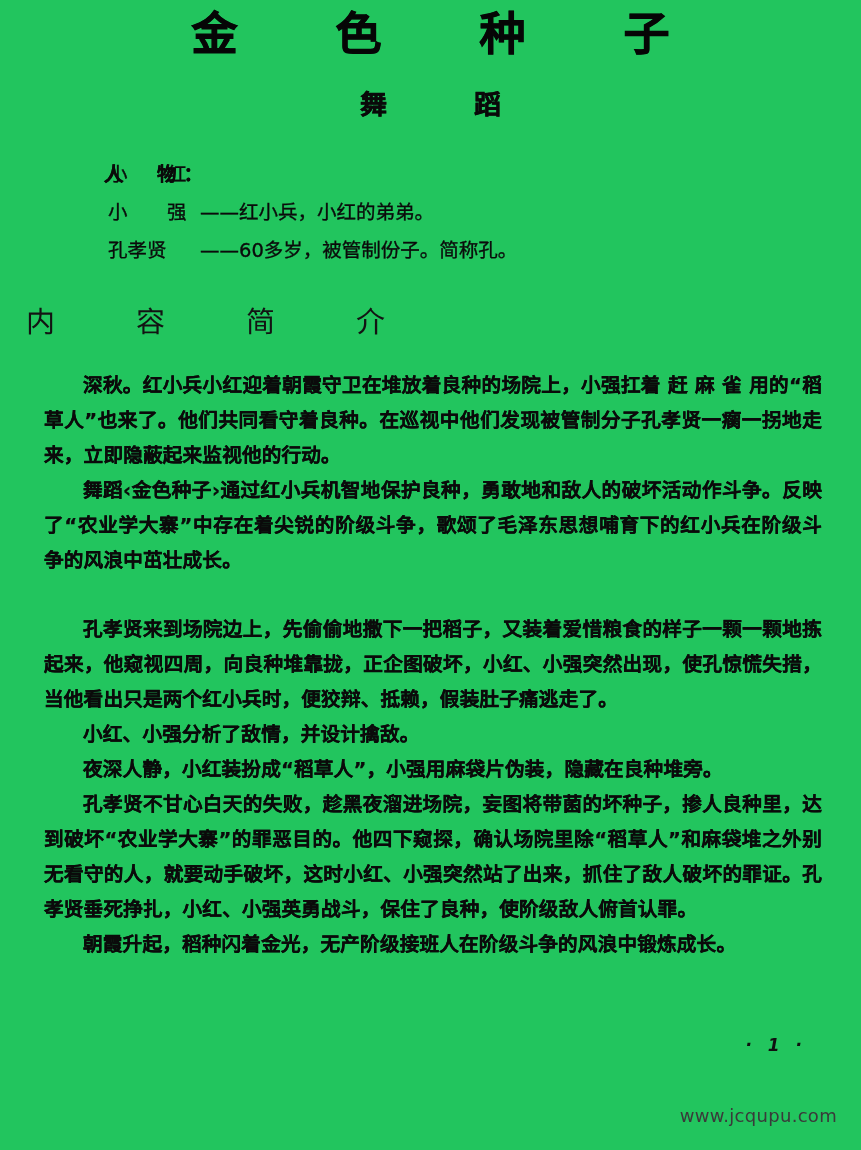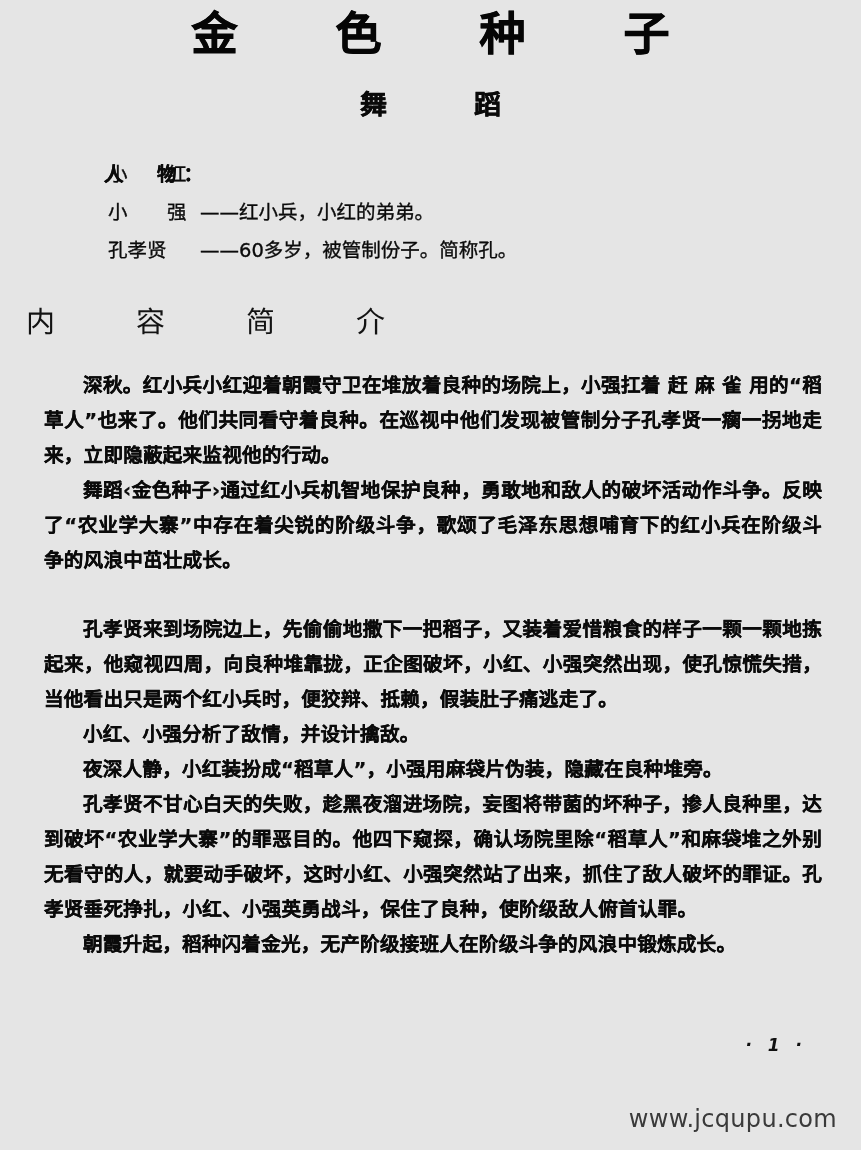--- a/index.html
+++ b/index.html
@@ -15,21 +15,21 @@
     overflow: hidden;
     font-family: "DejaVu Sans", "Liberation Sans", sans-serif;
     color: #0a0a0a;
   }
 
   .page {
     position: absolute;
     inset: 0;
     width: 861px;
     height: 1150px;
-    background: #e5e5e5;
+    background: #22c55e;
   }
 
   
   .title-block {
     position: absolute;
     top: 8px;
     left: 0;
     width: 861px;
     text-align: center;
   }
@@ -126,21 +126,21 @@
     font-size: 17px;
     font-style: italic;
     font-weight: 700;
     letter-spacing: 5px;
     color: #101010;
   }
   .watermark {
     position: absolute;
     top: 1105px;
     right: 24px;
-    font-size: 24px;
+    font-size: 18px;
     color: #3a3a3a;
     letter-spacing: 0.3px;
     font-family: "DejaVu Sans", "Liberation Sans", sans-serif;
   }
 </style>
 </head>
 <body>
 
 <div class="page">
 

